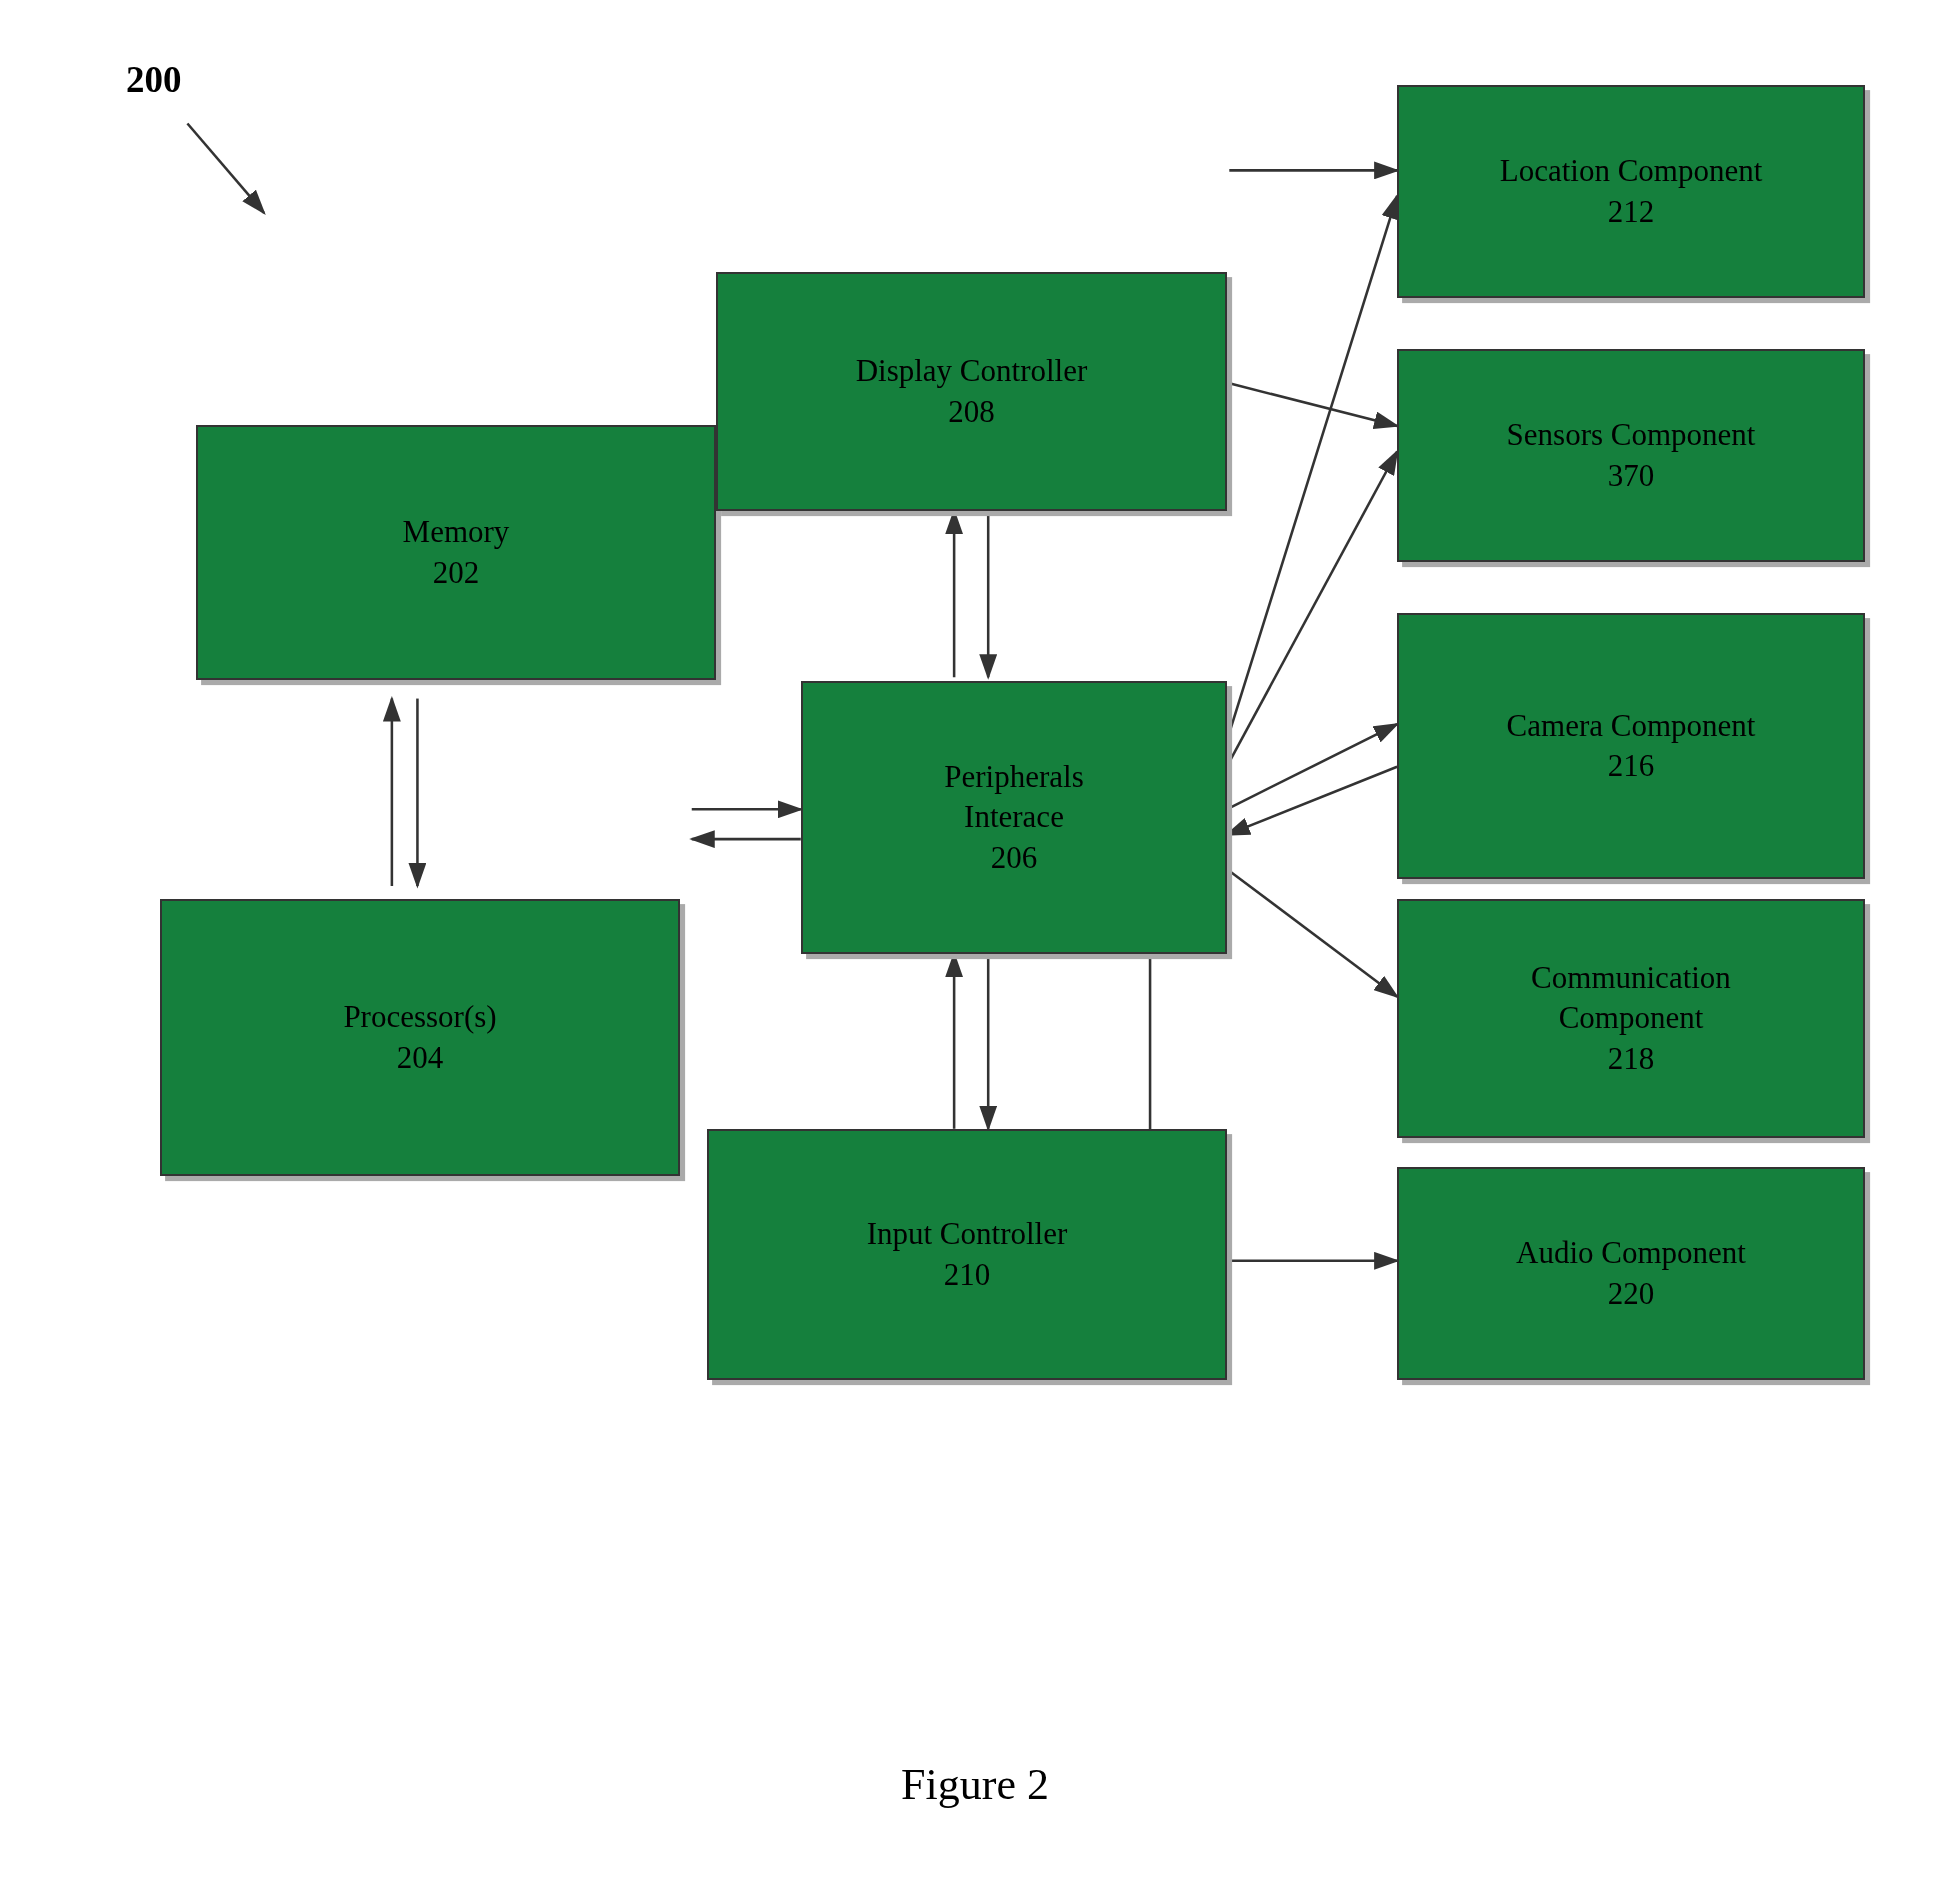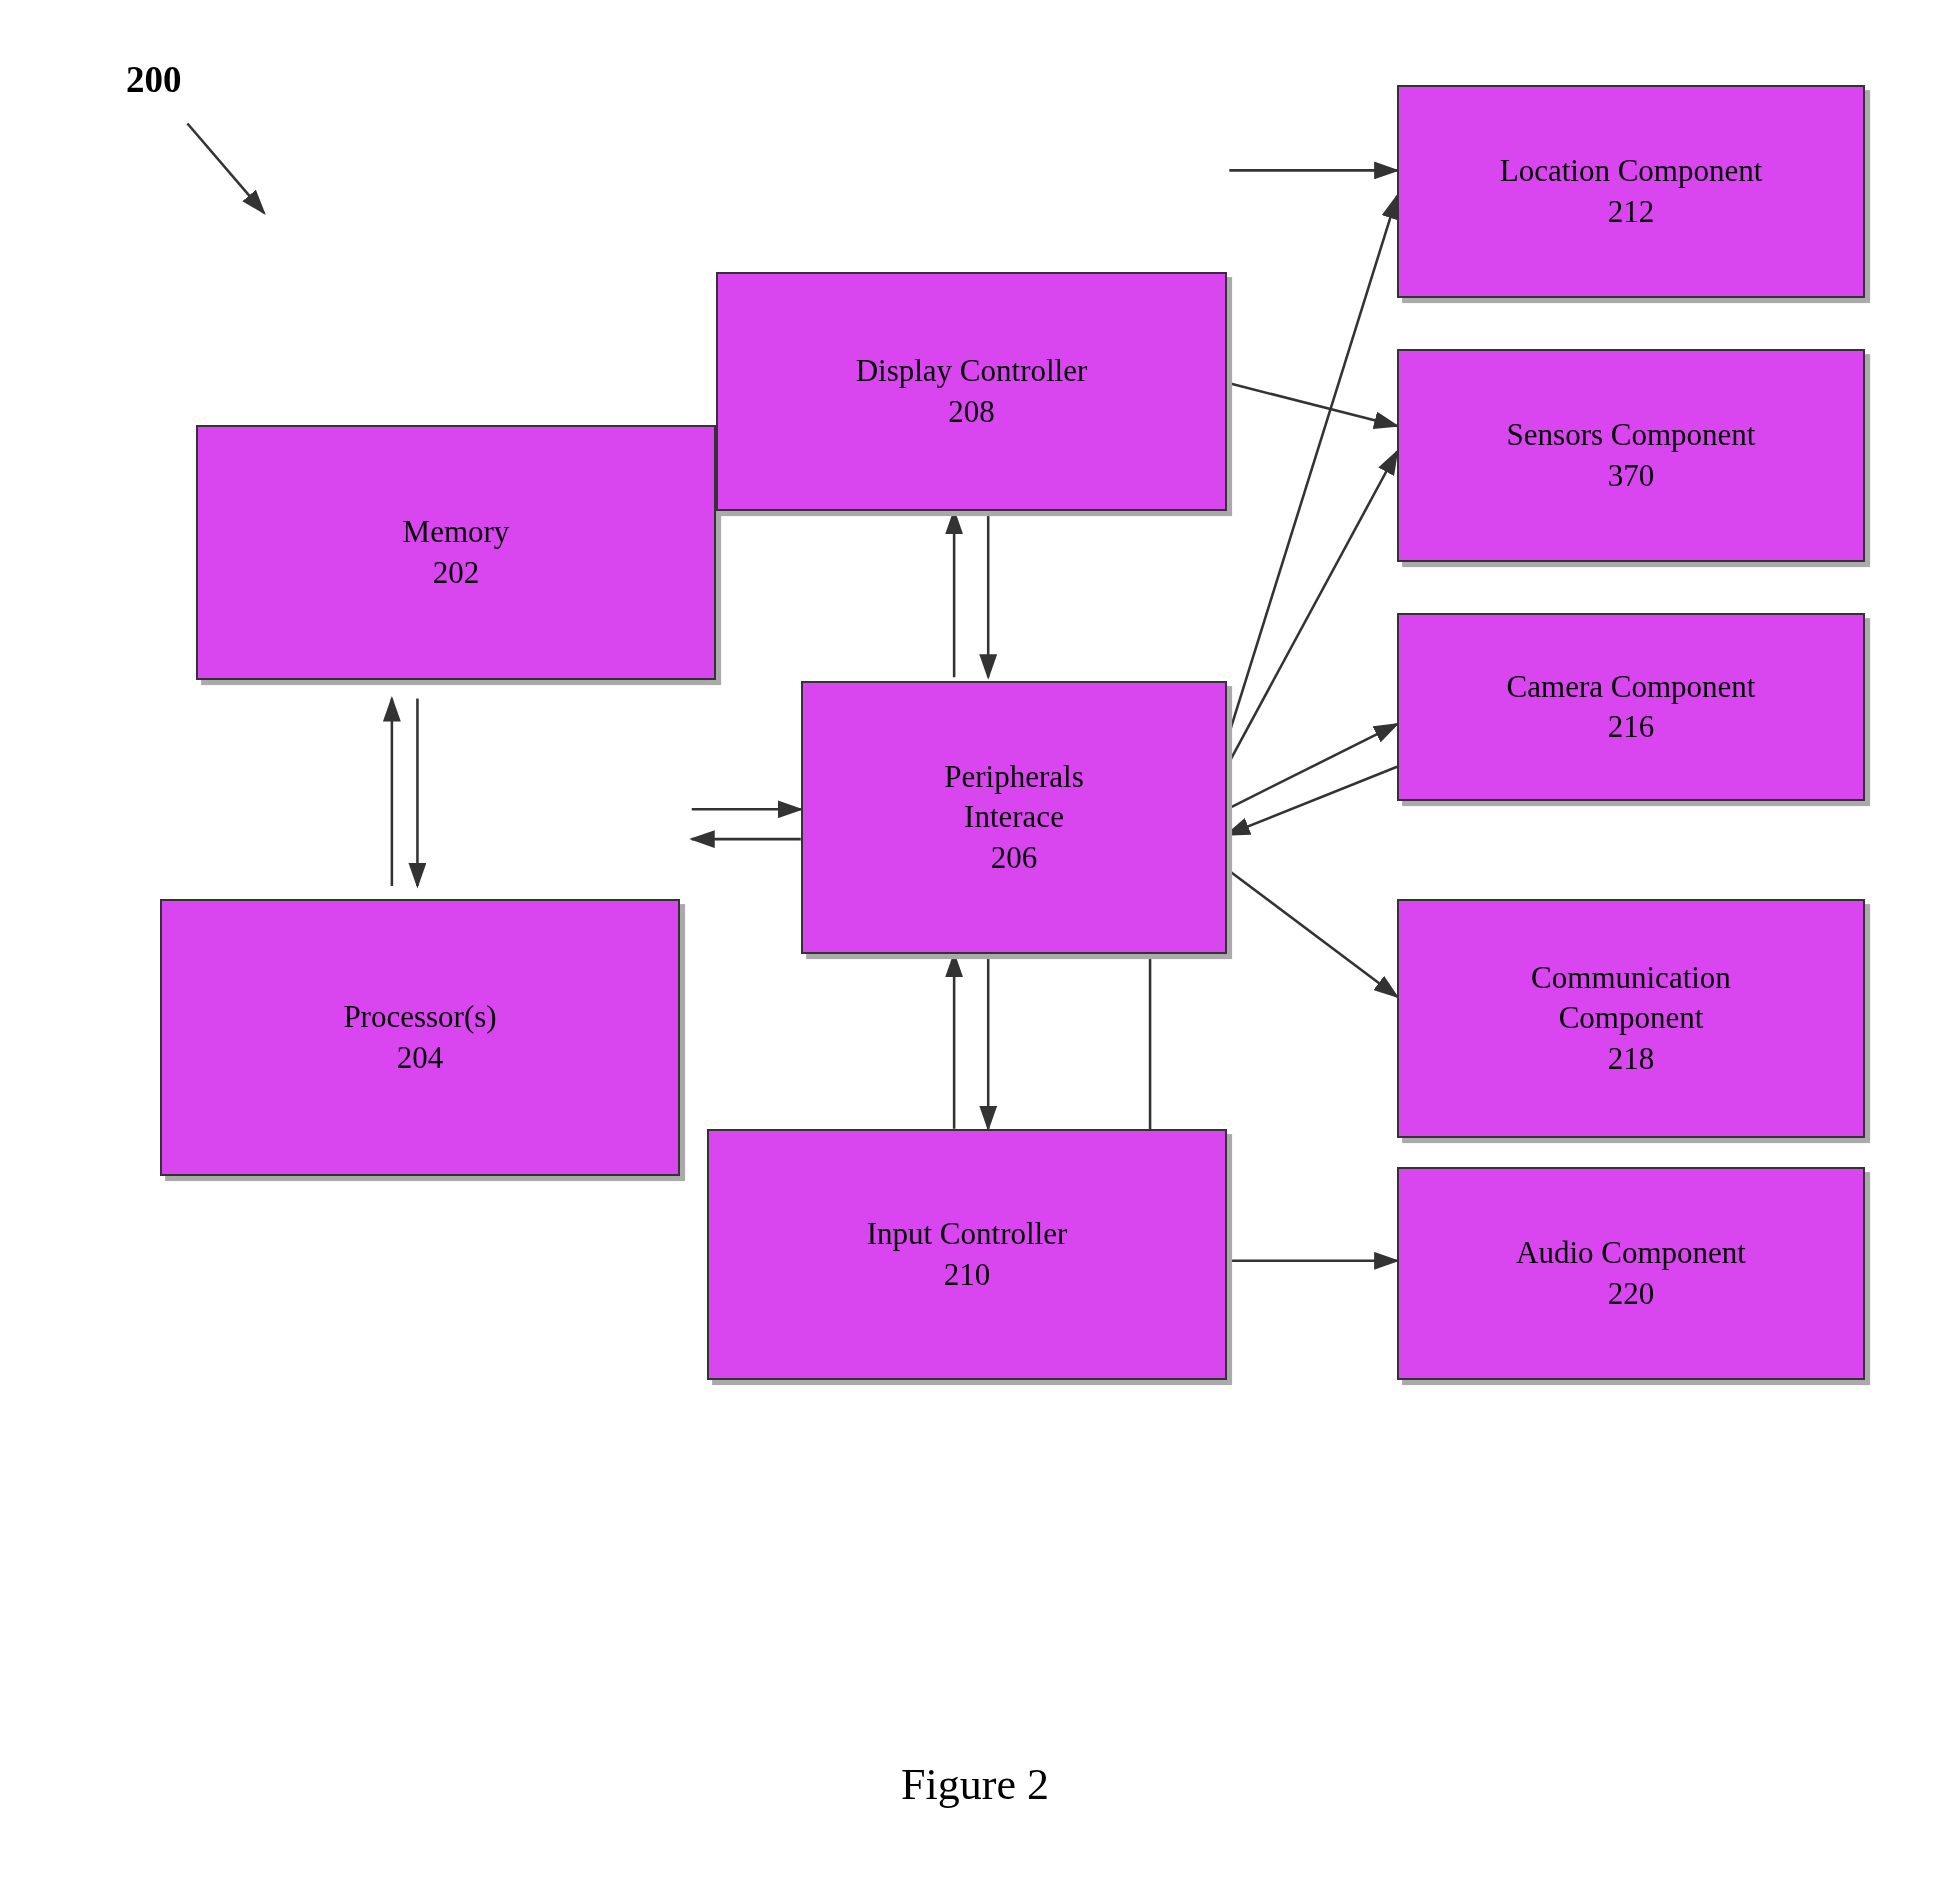--- a/index.html
+++ b/index.html
@@ -15,21 +15,21 @@
     .diagram-container {
       position: absolute;
       top: 0;
       left: 0;
       width: 100%;
       height: 100%;
     }
 
     .box {
       position: absolute;
-      background: #d946ef;
+      background: #15803d;
       border: 2.6px solid #333;
       display: flex;
       flex-direction: column;
       align-items: center;
       justify-content: center;
       text-align: center;
       font-size: 31px;
       line-height: 1.3;
       box-shadow: 5.1px 5.1px 0px #aaa;
     }
@@ -139,21 +139,21 @@
   <div class="box" style="left:1397px; top:85px; width:468px; height:213px;">
     <span>Location Component</span>
     <span class="num">212</span>
   </div>
 
   <div class="box" style="left:1397px; top:349px; width:468px; height:213px;">
     <span>Sensors Component</span>
     <span class="num">370</span>
   </div>
 
-  <div class="box" style="left:1397px; top:613px; width:468px; height:188px;">
+  <div class="box" style="left:1397px; top:613px; width:468px; height:266px;">
     <span>Camera Component</span>
     <span class="num">216</span>
   </div>
 
   <div class="box" style="left:1397px; top:899px; width:468px; height:239px;">
     <span>Communication<br>Component</span>
     <span class="num">218</span>
   </div>
 
   <div class="box" style="left:1397px; top:1167px; width:468px; height:213px;">

